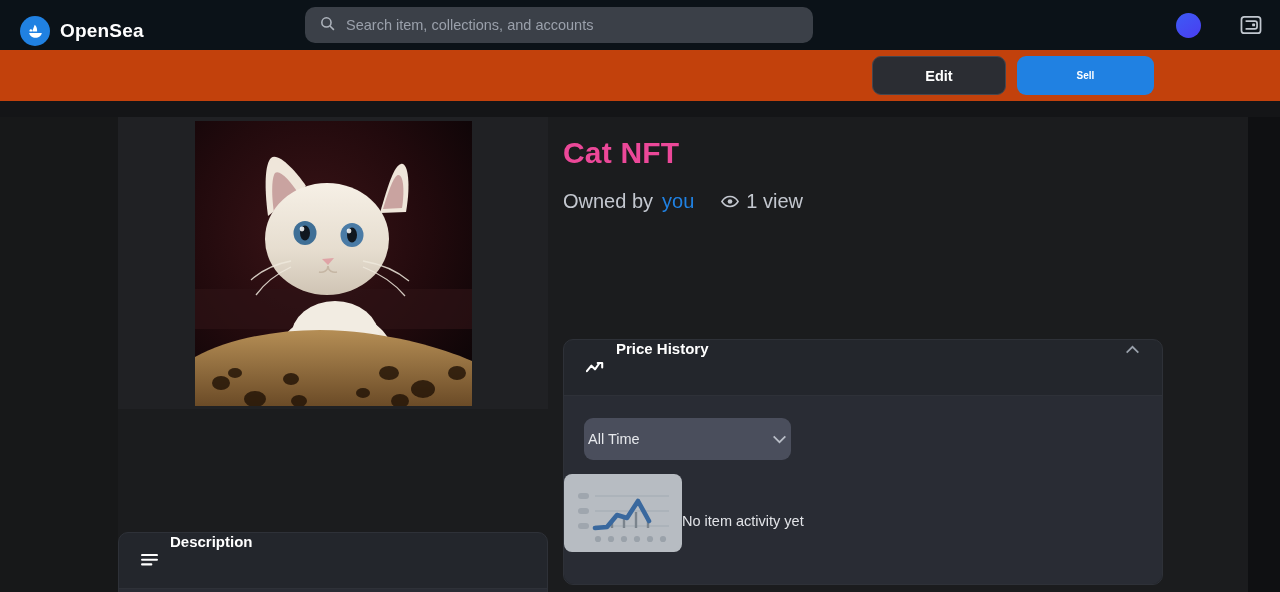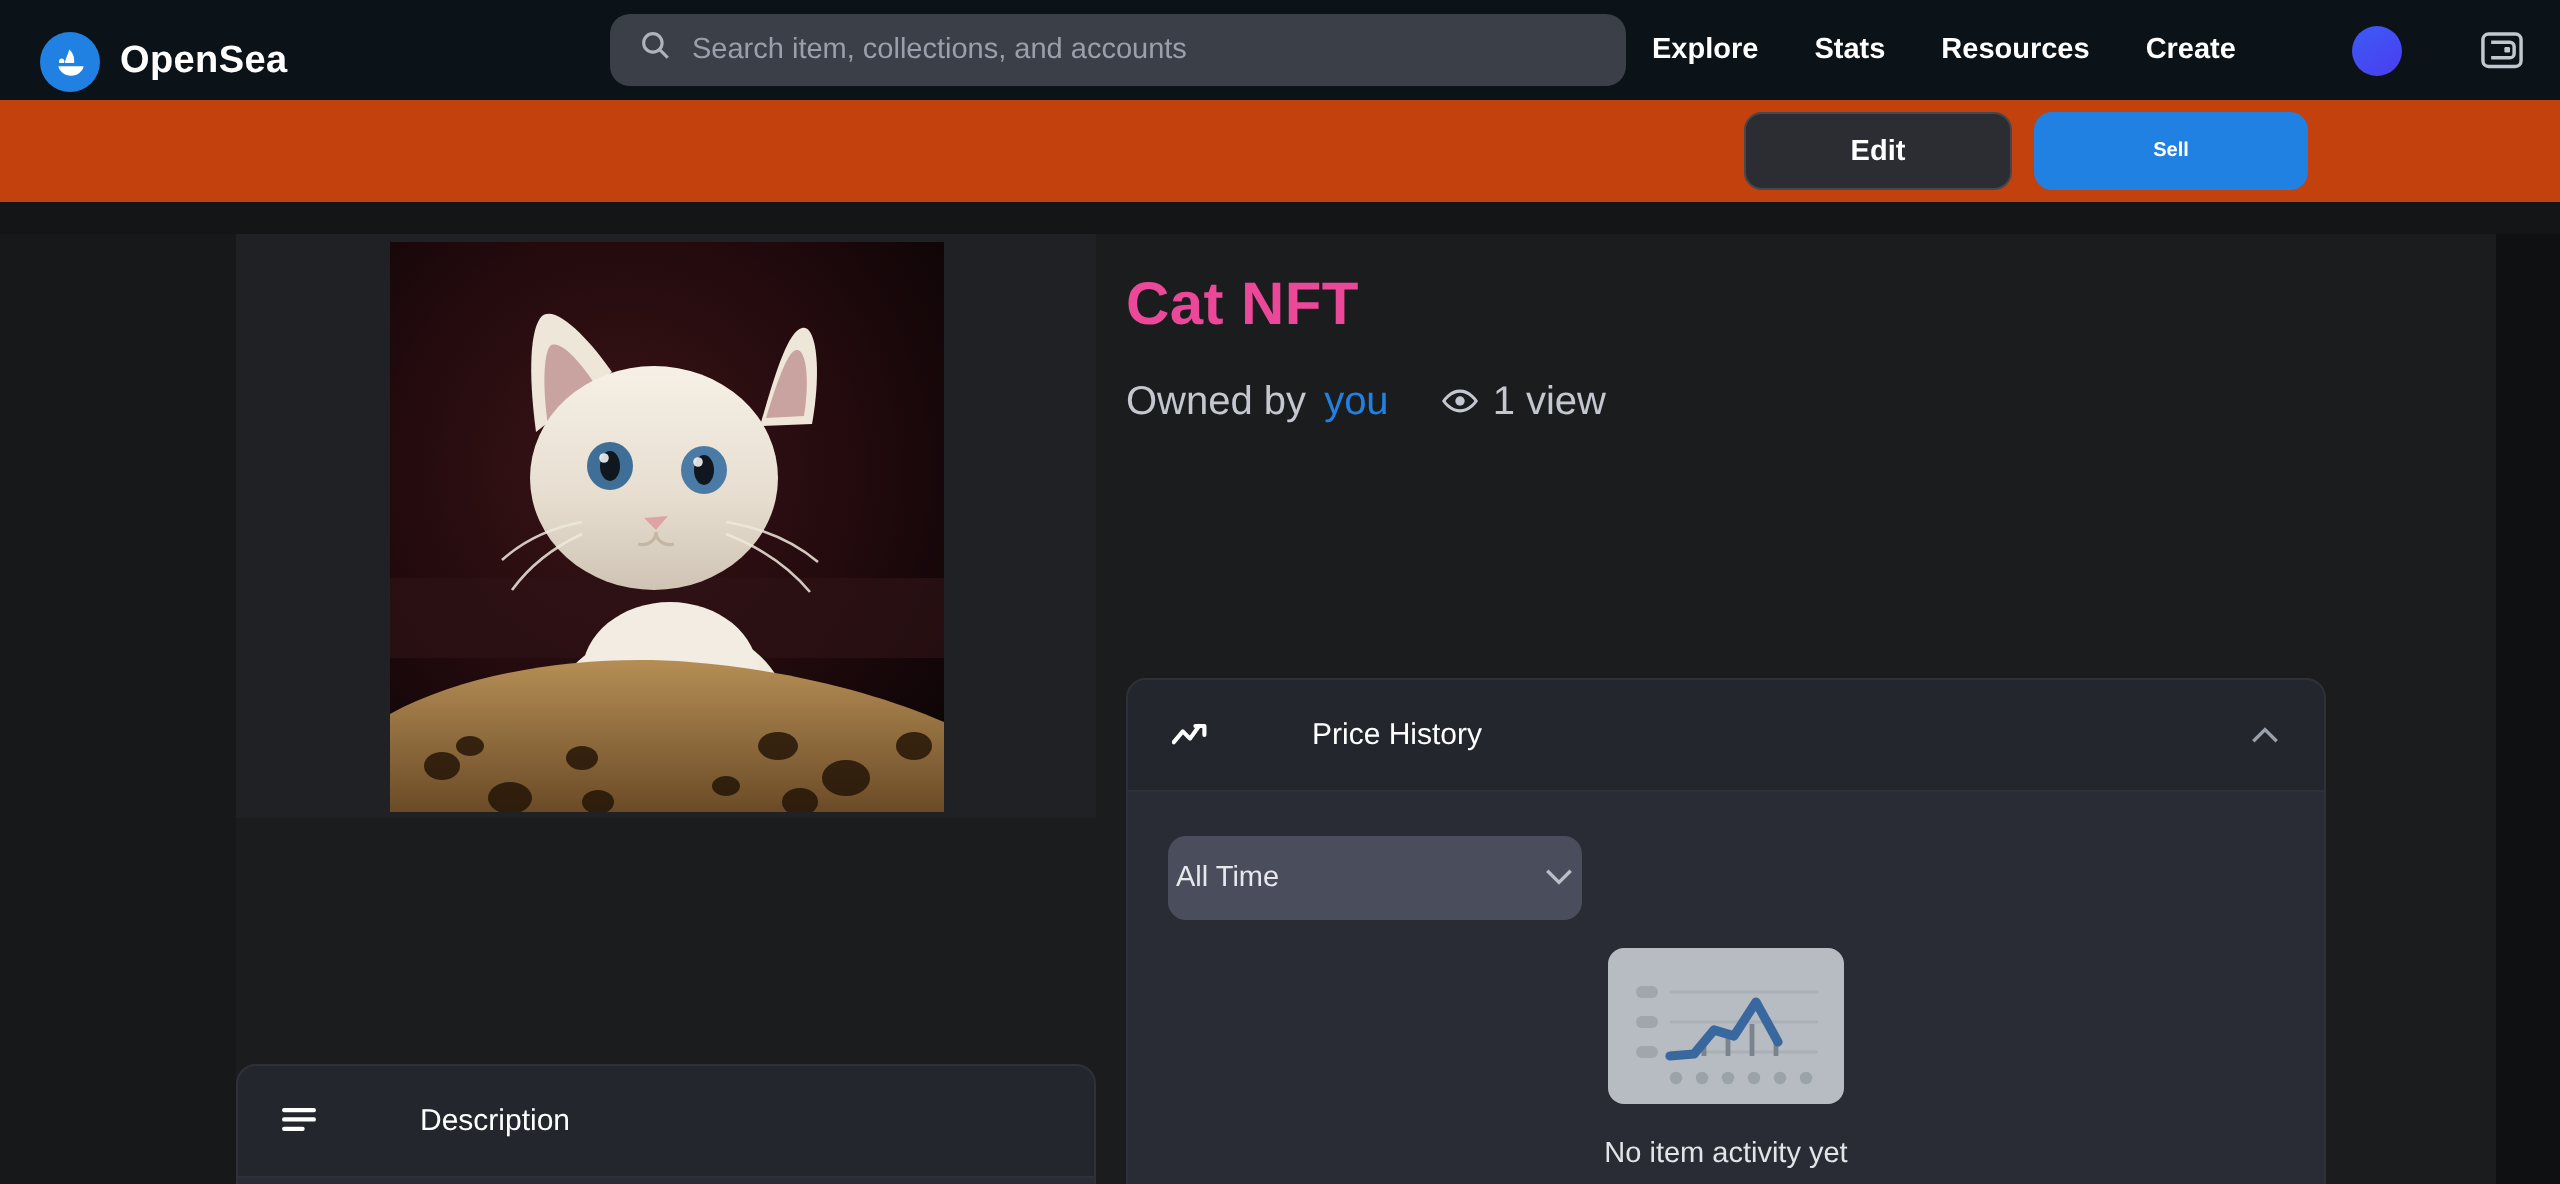--- a/index.html
+++ b/index.html
@@ -67,22 +67,22 @@
   
   .leftcol { position: absolute; left: 118px; top: 0; width: 430px; }
   .media-box {
     position: absolute; left: 0; top: 0; width: 430px; height: 292px;
     background: #202124; display: flex; align-items: center; justify-content: center;
   }
   .cat-img { width: 277px; height: 285px; display: block; }
 
   .panel { background: #23262c; border: 1px solid #2e3138; border-radius: 10px; }
   .panel-head {
-    display: flex; align-items: center; height: 55px; padding: 0 22px;
-    color: #fff; font-size: 15px; font-weight: normal; cursor: pointer; gap: 40px;
+    display: flex; height: 55px; padding: 0 22px;
+    color: #fff; font-size: 15px; font-weight: bold; cursor: pointer;
   }
   .panel-head .ico { margin-right: 12px; display: flex; align-items: center; }
   .panel-head .chev { margin-left: auto; }
   .panel-body { background: #292c34; border-top: 1px solid #2e3138; }
 
   .desc-panel { position: absolute; left: 0; top: 415px; width: 430px; }
   .desc-body { padding: 27px 22px; font-size: 14.5px; color: #8a919c; border-radius: 0 0 10px 10px; }
   .link { color: #2081e2; cursor: pointer; }
 
   
@@ -91,21 +91,21 @@
   .ownerline { display: flex; align-items: center; gap: 9px; margin-top: 20px; font-size: 20px; color: #c3c7cf; }
   .views { display: flex; align-items: center; gap: 7px; margin-left: 18px; color: #c3c7cf; }
 
   .ph-panel { position: absolute; left: 0; top: 222px; width: 600px; }
   .ph-body { padding: 22px 0 28px; border-radius: 0 0 10px 10px; }
   .select {
     margin-left: 20px; width: 207px; height: 42px; border-radius: 9px; background: #4a4e5c;
     display: flex; align-items: center; padding: 0 4px; color: #e6e8ec; font-size: 14.5px; cursor: pointer;
   }
   .select .chev { margin-left: auto; }
-  .empty { margin-top: 14px; display: flex; flex-direction: column; align-items: center; }
+  .empty { margin-top: 14px; display: flex; flex-direction: row; align-items: center; }
   .empty-label { margin-top: 12px; color: #e2e4e8; font-size: 14.5px; }
   .arrow { position: absolute; left: 1055px; top: 462px; pointer-events: none; }
 </style>
 </head>
 <body>
 
 <div class="page">
 
   <div class="topbar">
     <div class="brand">
@@ -120,26 +120,20 @@
     <div class="search">
       <span>
         <svg width="17" height="17" viewBox="0 0 24 24" fill="none" stroke="#aeb4bd" stroke-width="2.2">
           <circle cx="10.5" cy="10.5" r="6.5"></circle>
             <path d="M15.5 15.5 21 21"></path>
         </svg>
       </span>
       <span class="search-placeholder">Search item, collections, and accounts</span>
     </div>
 
-    <div class="navlinks">
-      <span class="navlink">Explore</span>
-      <span class="navlink">Stats</span>
-      <span class="navlink">Resources</span>
-      <span class="navlink">Create</span>
-    </div>
 
     <div class="avatar"></div>
 
     <div class="wallet-btn">
       <svg width="26" height="26" viewBox="0 0 24 24" fill="none" stroke="#c2c8d0" stroke-width="1.6">
         <rect x="3.2" y="4.6" width="17.6" height="15" rx="2.6"></rect>
         <path d="M7 8.4h8.6a2 2 0 0 1 2 2v3.2a2 2 0 0 1-2 2H7"></path>
         <rect x="13.1" y="10.6" width="2.6" height="2.6" rx=".6" fill="#c2c8d0" stroke="none"></rect>
       </svg>
     </div>

